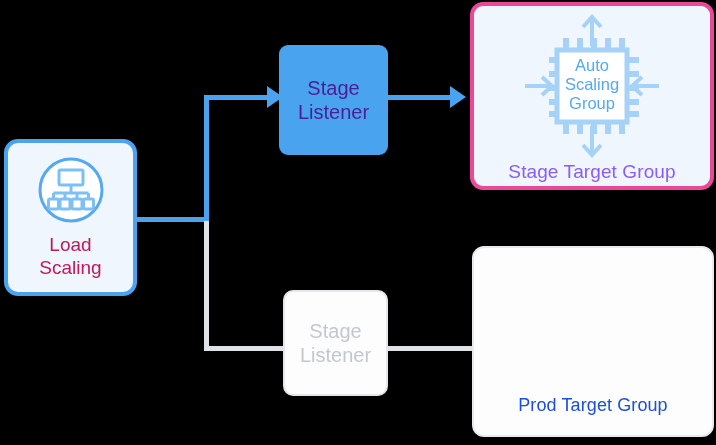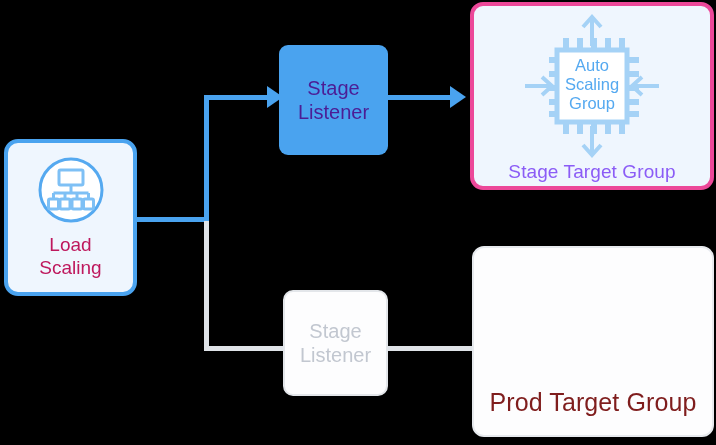--- a/index.html
+++ b/index.html
@@ -98,22 +98,22 @@
     top: 246px;
     width: 242px;
     height: 191px;
     background: #fdfdfe;
     border: 2px solid #e7eaee;
     border-radius: 12px;
     justify-content: flex-end;
     padding-bottom: 18px;
   }
   #prod-target-group .tg-label {
-    color: #7f1d1d;
-    font-size: 25px;
+    color: #1d4ed8;
+    font-size: 18px;
     letter-spacing: 0.1px;
   }
 
   
   .edge {
     position: absolute;
   }
   .edge-blue  { background: #4aa3ef; }
   .edge-gray  { background: #dfe3e8; }
 

